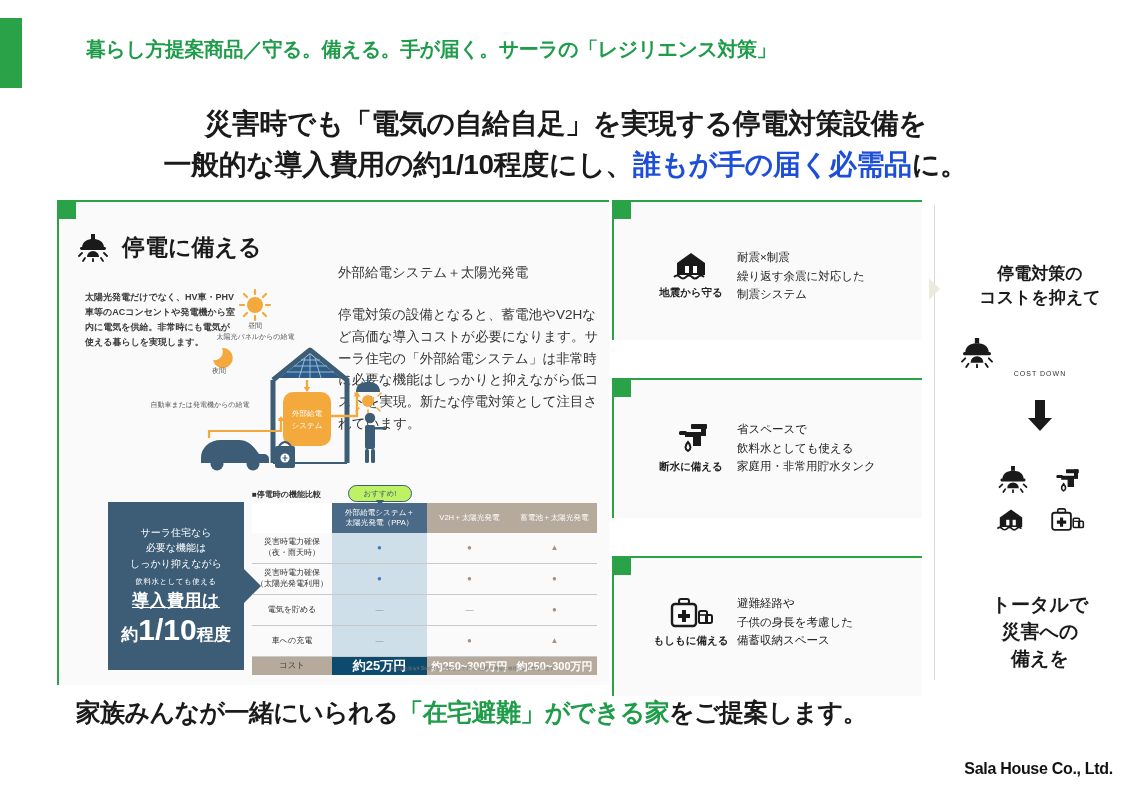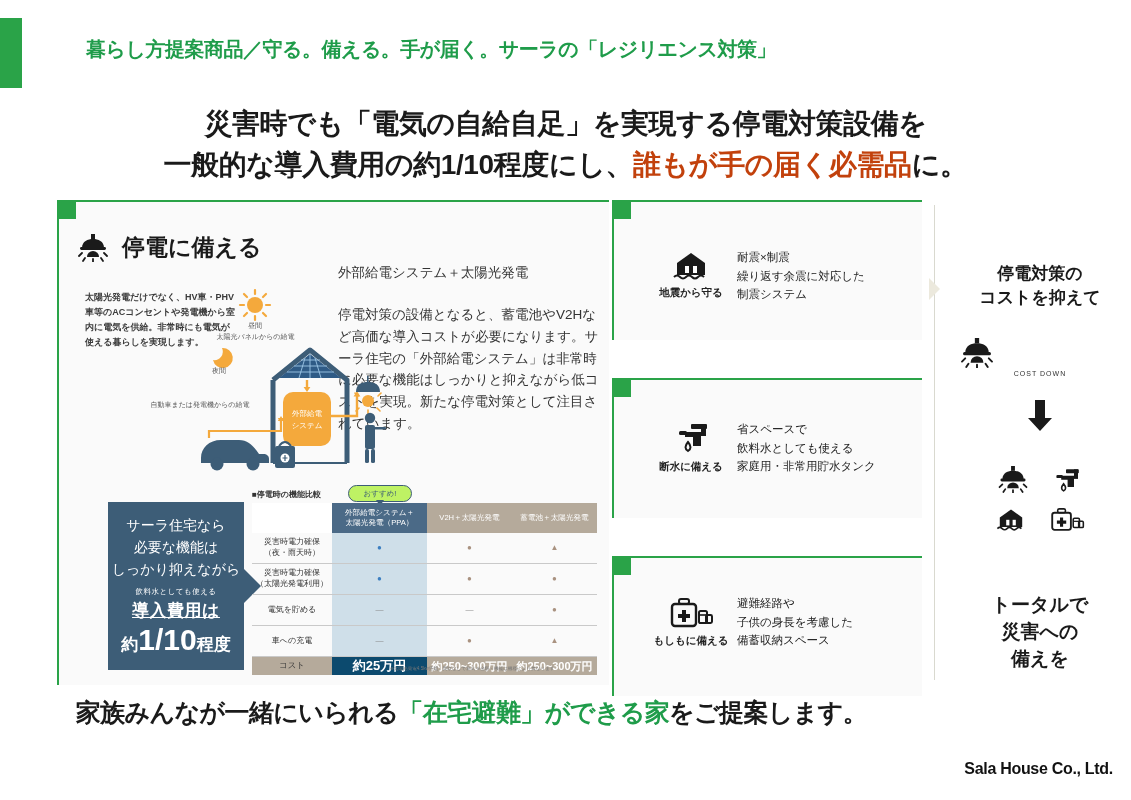--- a/index.html
+++ b/index.html
@@ -11,21 +11,21 @@
   .green-bar{position:absolute;left:0;top:18px;width:22px;height:70px;background:#2aa348;}
   .kicker{
     position:absolute;left:86px;top:36px;
     font-size:20px;font-weight:bold;color:#1f9c4a;letter-spacing:-0.5px;
     white-space:nowrap;
   }
   .headline{
     position:absolute;left:0;top:104px;width:1131px;text-align:center;
     font-size:28px;font-weight:bold;line-height:1.45;color:#1a1a1a;letter-spacing:-0.4px;
   }
-  .headline .accent{color:#c2410c;}
+  .headline .accent{color:#1d4ed8;}
 
   
   .panel{position:absolute;background:#fafafa;}
   .panel .corner{position:absolute;left:0;top:0;width:19px;height:19px;background:#2aa348;}
   .panel .topline{position:absolute;left:0;top:0;height:2px;background:#2aa348;}
   .panel .leftline{position:absolute;left:0;top:0;width:2px;background:#2aa348;}
 
   #panel-left{left:57px;top:200px;width:552px;height:485px;}
   #panel-left .topline{width:552px;}
   #panel-left .leftline{height:485px;}
@@ -60,21 +60,21 @@
   .cost-box{
     position:absolute;left:108px;top:502px;width:136px;height:168px;
     background:#3d5d77;color:#fff;text-align:center;
     display:flex;flex-direction:column;justify-content:center;align-items:center;
   }
   .cost-box .arrow{
     position:absolute;right:-17px;top:50%;transform:translateY(-50%);
     width:0;height:0;border-top:17px solid transparent;border-bottom:17px solid transparent;
     border-left:17px solid #3d5d77;
   }
-  .cost-box .l1{font-size:14px;line-height:1.55;}
+  .cost-box .l1{font-size:10px;line-height:1.55;}
   .cost-box .l2{font-size:7.5px;margin-top:6px;letter-spacing:0.5px;}
   .cost-box .l3{font-size:17px;font-weight:bold;margin-top:2px;letter-spacing:0.5px;text-decoration:underline;}
   .cost-box .l4{font-size:17px;font-weight:bold;margin-top:1px;}
   .cost-box .l4 .big{font-size:30px;}
 
   
   .tbl-cap{position:absolute;left:252px;top:489px;font-size:8px;font-weight:bold;color:#333;}
   .osusume{
     position:absolute;left:348px;top:485px;width:62px;height:15px;
     border:1px solid #3d5d77;border-radius:9px;background:#bef264;

